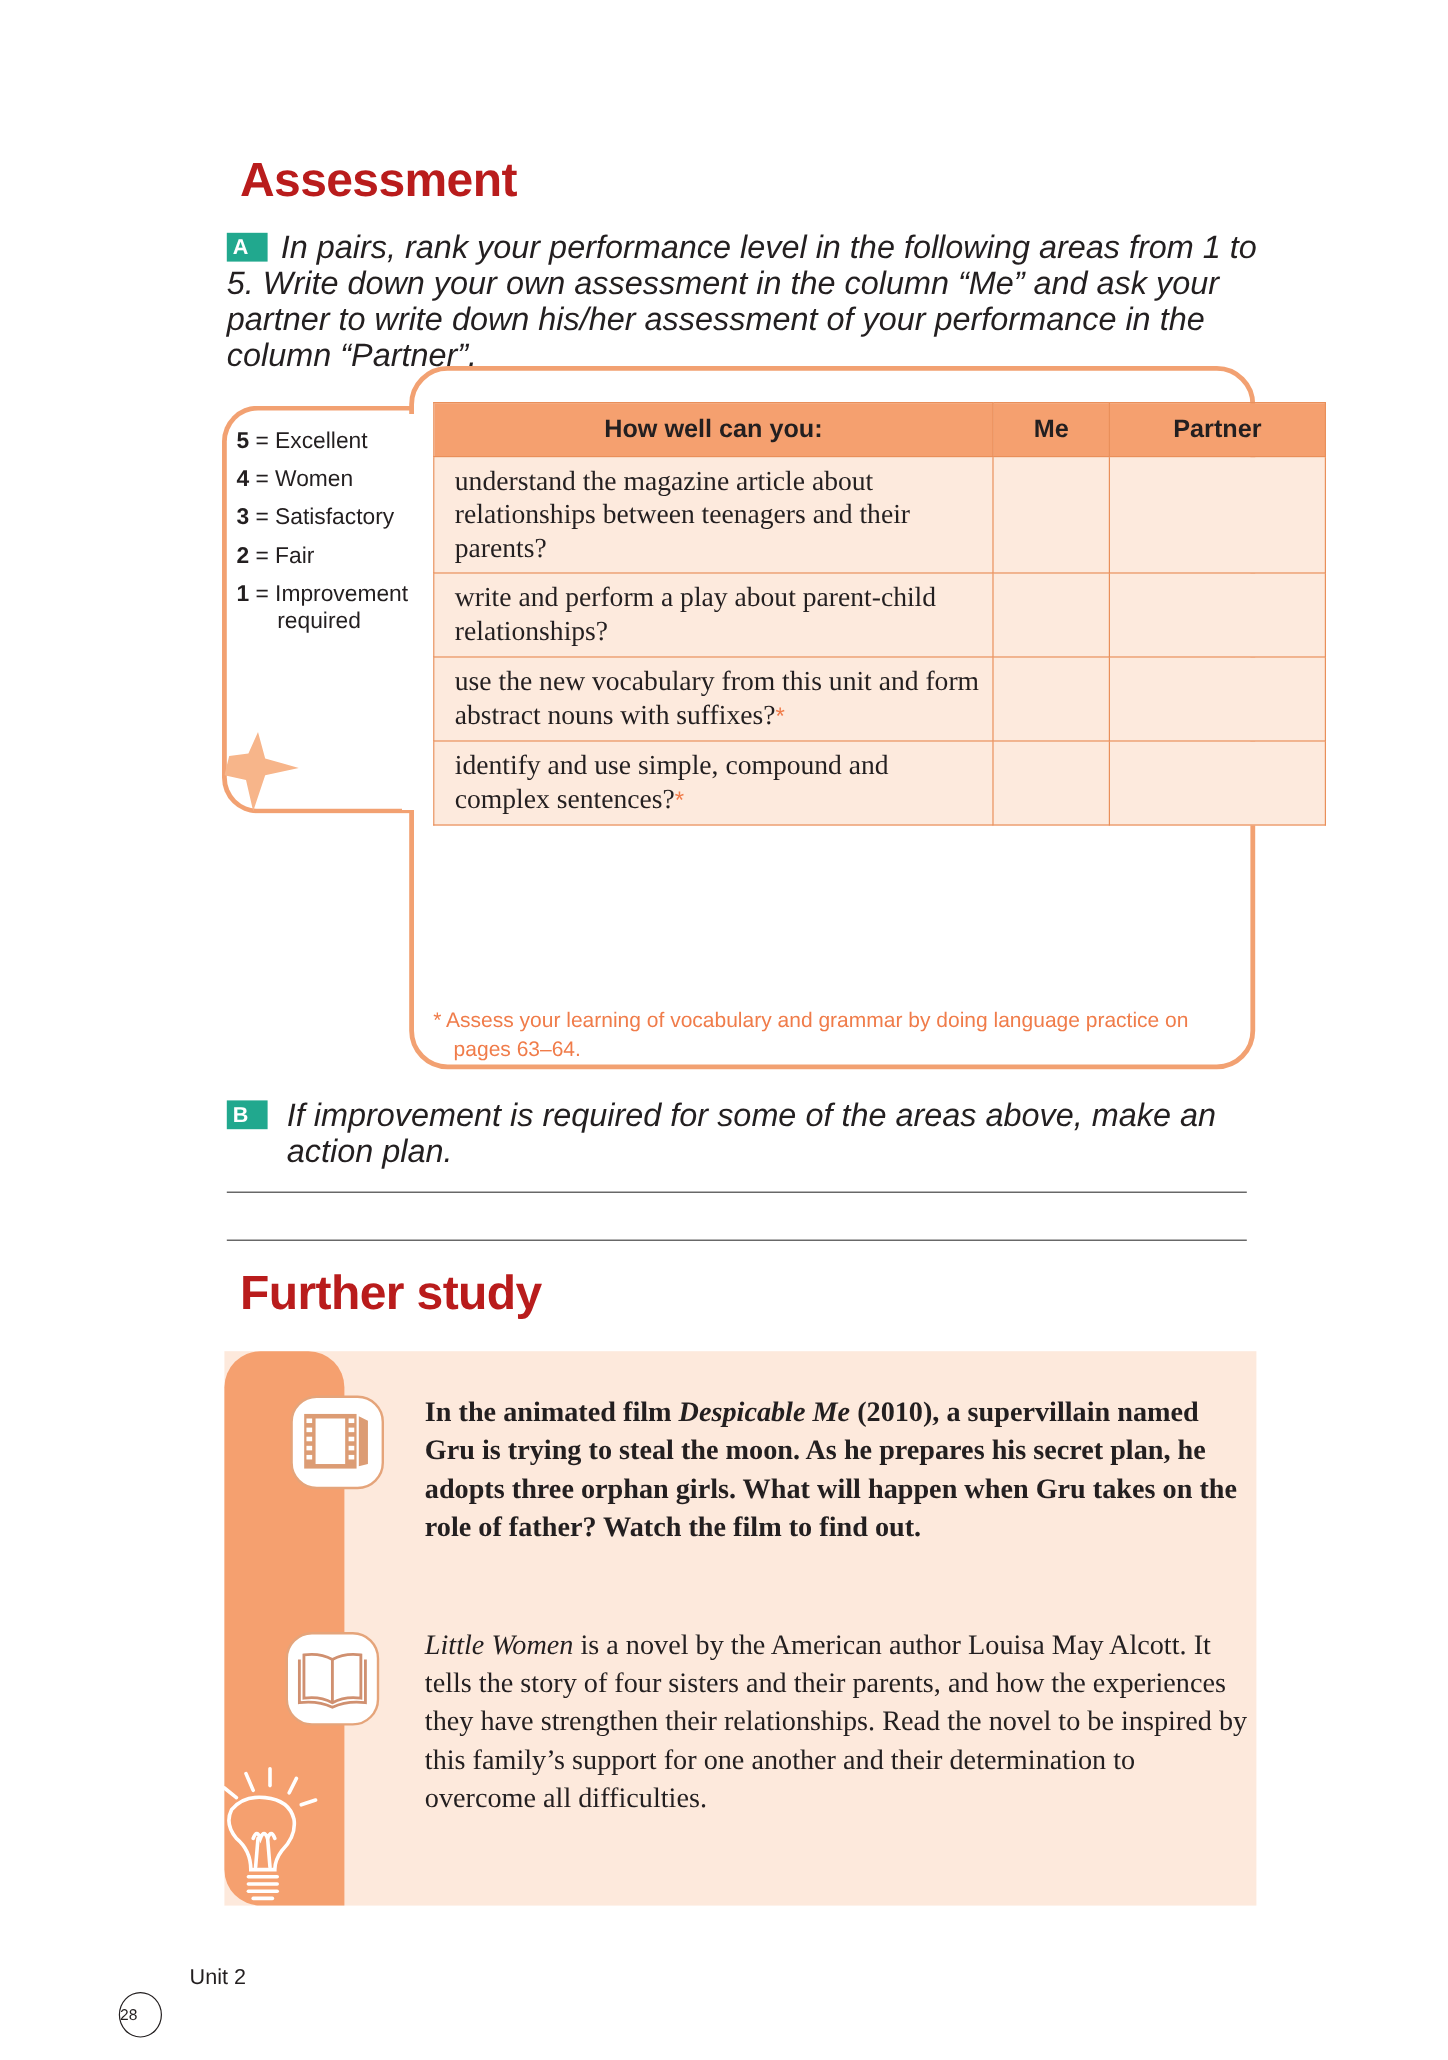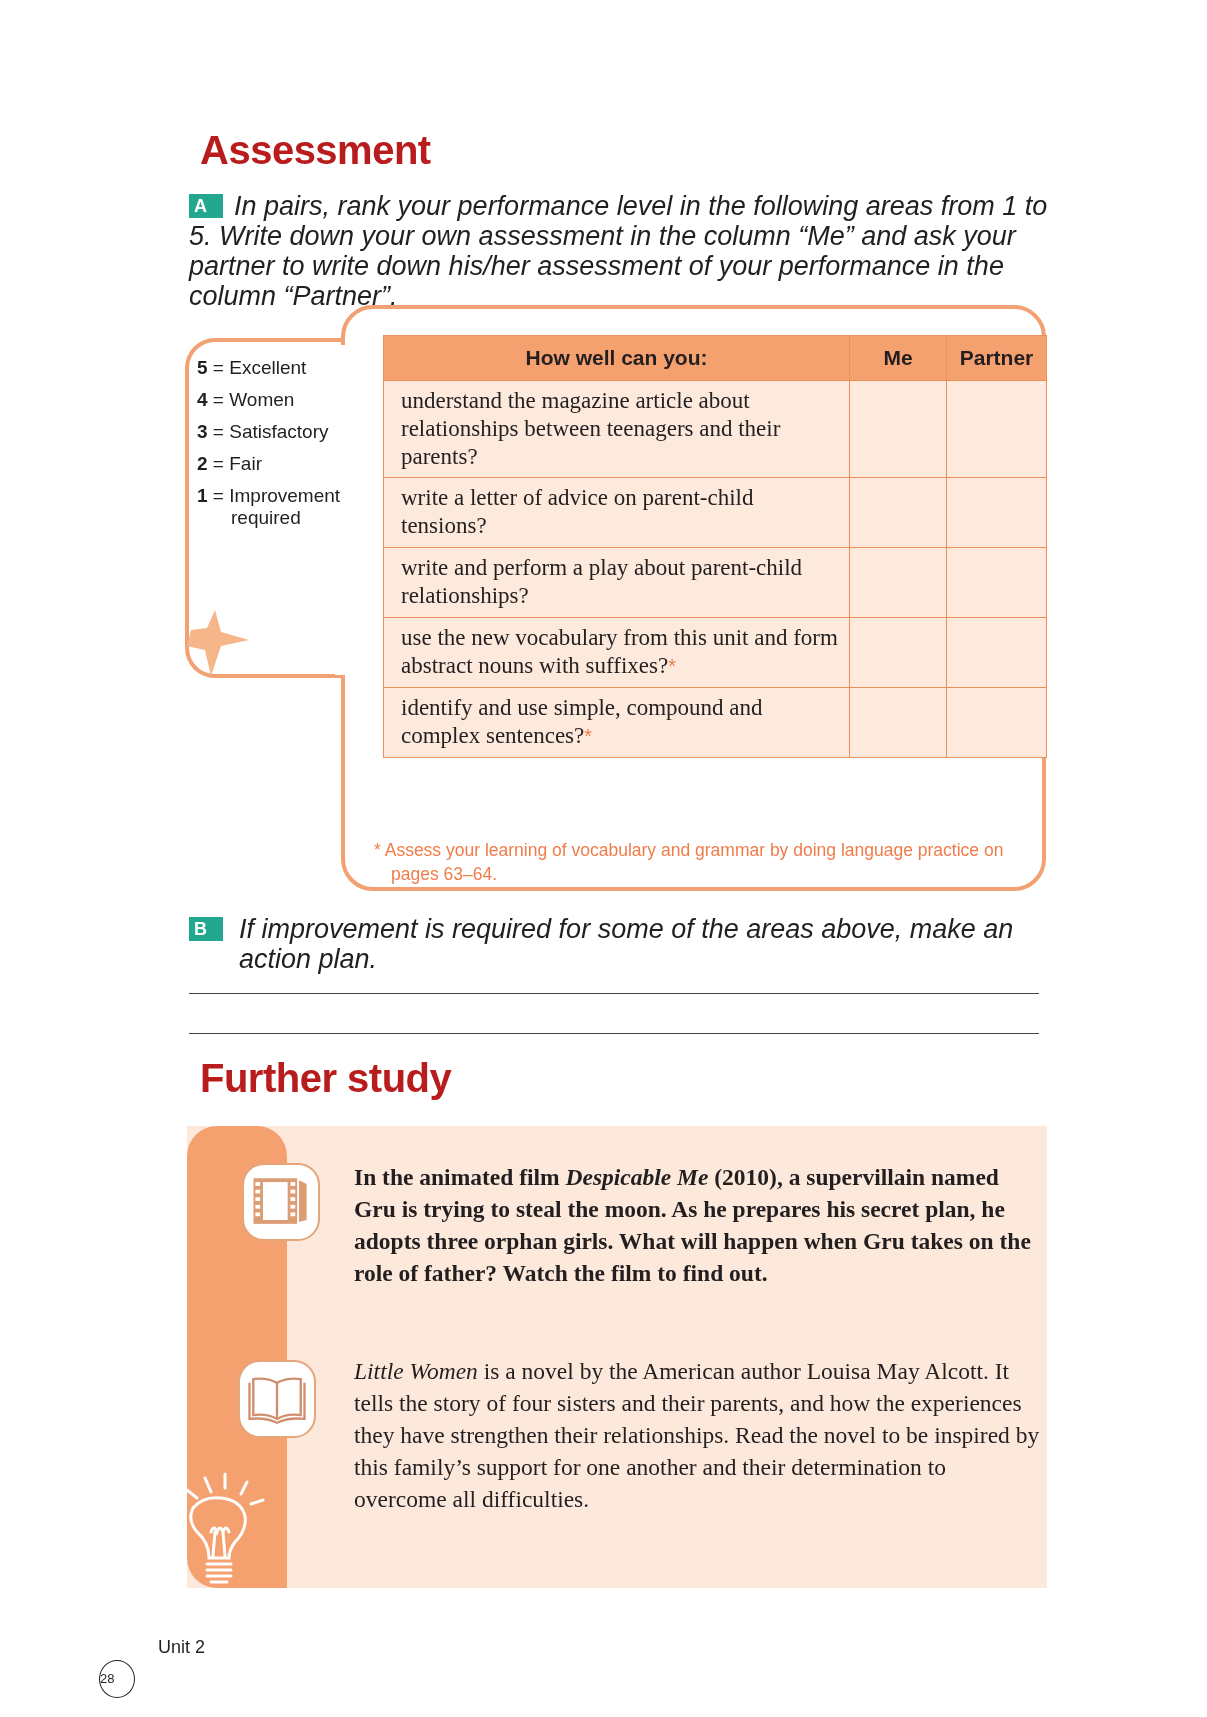--- a/index.html
+++ b/index.html
@@ -42,41 +42,41 @@
     
     #table-frame {
       position: absolute; left: 341px; top: 305px; width: 705px; height: 586px;
       border: 4px solid #f2a172; border-radius: 32px;
     }
     #legend-cover {
       position: absolute; left: 335px; top: 345px; width: 12px; height: 330px; background: #fff;
     }
 
     table#assess-table {
-      position: absolute; left: 383px; top: 335px; width: 664px;
+      position: absolute; left: 361px; top: 335px; width: 744px;
       border-collapse: collapse;
     }
     #assess-table th {
       background: #f5a06f; color: #231f20; font-weight: bold; font-size: 21px;
       height: 45px; border: 1.5px solid #e98f5a;
     }
     #assess-table td {
       background: #fdeadd; border: 1.5px solid #e98f5a;
       font-family: "Liberation Serif", serif; font-size: 23px; line-height: 28px;
       color: #231f20; vertical-align: top; padding: 6px 10px 4px 17px;
     }
     #assess-table th.col-q { width: 466px; }
     #assess-table th.col-me { width: 97px; }
     #assess-table td.blank { padding: 0; }
     .ast { color: #f07c4a; font-family: "Liberation Sans", sans-serif; font-size: 20px; }
     #row-0 td { height: 97px; }
     #row-1 td, #row-2 td, #row-3 td, #row-4 td, #row-5 td { height: 70px; }
 
     #footnote {
-      position: absolute; left: 374px; top: 838px; width: 670px;
+      position: absolute; left: 361px; top: 838px; width: 670px;
       color: #f07c4a; font-size: 17.5px; line-height: 24px;
       padding-left: 17px; text-indent: -17px;
     }
 
     .write-line {
       position: absolute; left: 189px; width: 850px; height: 0;
       border-top: 1.5px solid #444;
     }
     #line-1 { top: 993px; }
     #line-2 { top: 1033px; }
@@ -149,25 +149,20 @@
   <thead>
     <tr>
       <th class="col-q">How well can you:</th>
       <th class="col-me">Me</th>
       <th class="col-partner">Partner</th>
     </tr>
   </thead>
   <tbody>
     <tr id="row-0">
       <td><span>understand the magazine article about relationships between teenagers and their parents?</span></td>
-      <td class="blank"></td>
-      <td class="blank"></td>
-    </tr>
-    <tr id="row-1">
-      <td><span>write a letter of advice on parent-child tensions?</span></td>
       <td class="blank"></td>
       <td class="blank"></td>
     </tr>
     <tr id="row-3">
       <td><span>write and perform a play about parent-child relationships?</span></td>
       <td class="blank"></td>
       <td class="blank"></td>
     </tr>
     <tr id="row-4">
       <td><span>use the new vocabulary from this unit and form abstract nouns with suffixes?</span><span class="ast">*</span></td>

